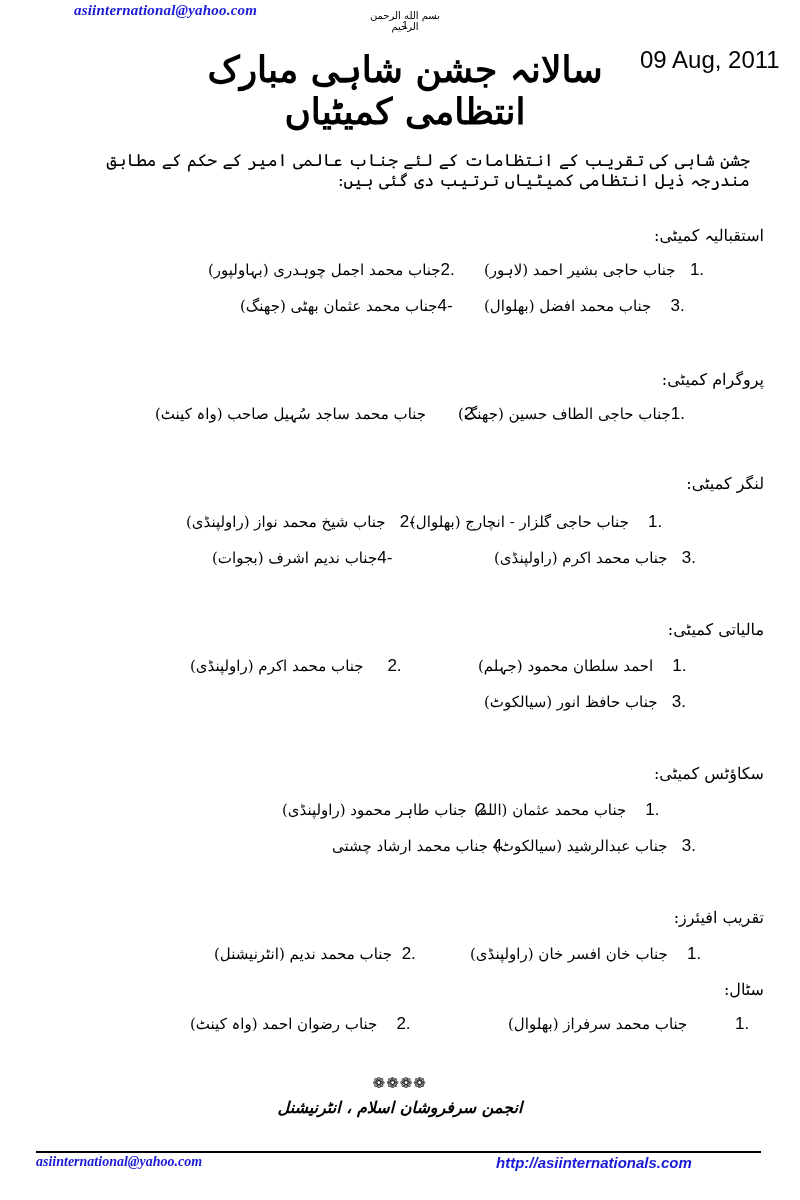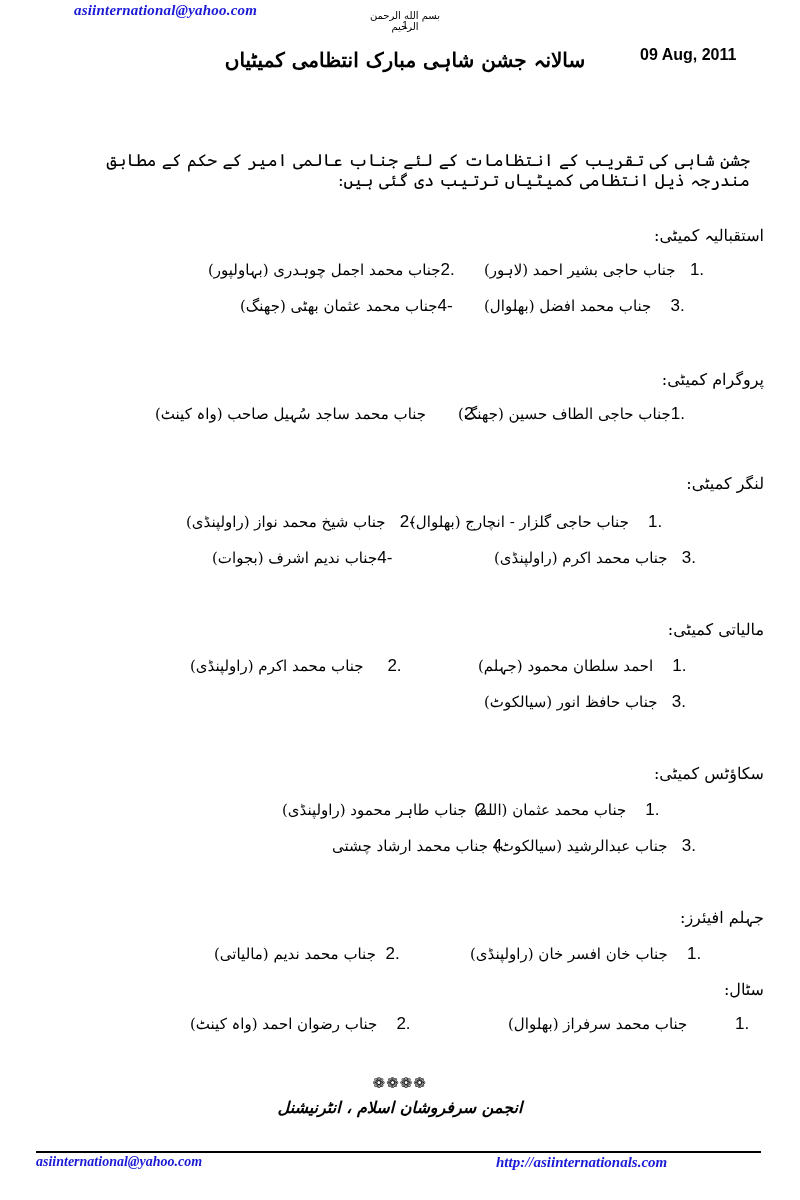--- a/index.html
+++ b/index.html
@@ -7,24 +7,24 @@
     body { position: relative; font-family: "DejaVu Sans", sans-serif; color: #000; }
 
     .abs { position: absolute; }
     .email-top {
       left: 74px; top: 2px;
       font-family: "Liberation Serif", serif; font-style: italic; font-weight: bold;
       font-size: 15px; color: #1a1ad6; letter-spacing: 0.2px;
     }
     .bismillah { left: 360px; top: 10px; width: 90px; text-align: center; font-size: 10px; direction: rtl; }
     .page-num { left: 360px; top: 20px; width: 90px; text-align: center; font-size: 10px; font-family: "Liberation Sans", sans-serif; }
-    .date { left: 640px; top: 46px; font-family: "Liberation Sans", sans-serif; font-size: 16px; font-weight: bold; }
+    .date { left: 640px; top: 46px; font-family: "Liberation Sans", sans-serif; font-size: 24px; }
     .title {
       left: 170px; top: 48px; width: 470px; text-align: center;
-      font-size: 20px; font-weight: bold; direction: rtl; font-family: "DejaVu Serif", serif;
+      font-size: 36px; font-weight: bold; direction: rtl; font-family: "DejaVu Serif", serif;
     }
     .intro {
       left: 60px; top: 150px; width: 690px; direction: rtl; text-align: right;
       font-size: 17px; font-family: "DejaVu Serif", serif;
     }
 
     .section-head {
       right: 36px; direction: rtl; text-align: left;
       font-size: 16px; font-family: "DejaVu Serif", serif;
     }
@@ -41,21 +41,21 @@
       font-weight: bold; font-size: 16px; direction: rtl; font-family: "DejaVu Sans", sans-serif; font-style: italic;
     }
     .footer-line { left: 36px; top: 1151px; width: 725px; height: 2px; background: #000; }
     .email-bottom {
       left: 36px; top: 1154px;
       font-family: "Liberation Serif", serif; font-style: italic; font-weight: bold;
       font-size: 14px; color: #1a1ad6;
     }
     .url {
       left: 496px; top: 1154px;
-      font-family: Liberation Serif, serif; font-style: italic; font-weight: bold;
+      font-family: Liberation Sans, sans-serif; font-style: italic; font-weight: bold;
       font-size: 15px; color: #1a1ad6;
     }
   </style>
 </head>
 <body>
 
 <div class="abs email-top">asiinternational@yahoo.com</div>
 <div class="abs bismillah">بسم الله الرحمن الرحیم</div>
 <div class="abs page-num">1</div>
 <div class="abs date">09 Aug, 2011</div>
@@ -83,23 +83,23 @@
 <div class="abs item" style="left:478px; top:656px"><span class="name">احمد سلطان محمود (جہلم)</span>&nbsp;&nbsp;&nbsp;&nbsp;<span class="num">1.</span></div>
 <div class="abs item" style="left:190px; top:656px"><span class="name">جناب محمد اکرم (راولپنڈی)</span>&nbsp;&nbsp;&nbsp;&nbsp;&nbsp;<span class="num">2.</span></div>
 <div class="abs item" style="left:484px; top:692px"><span class="name">جناب حافظ انور (سیالکوٹ)</span>&nbsp;&nbsp;&nbsp;<span class="num">3.</span></div>
 
 <div class="abs section-head" style="top:764px">سکاؤٹس کمیٹی:</div>
 <div class="abs item" style="left:474px; top:800px"><span class="name">جناب محمد عثمان (الله)</span>&nbsp;&nbsp;&nbsp;&nbsp;<span class="num">1.</span></div>
 <div class="abs item" style="left:282px; top:800px"><span class="name">جناب طاہر محمود (راولپنڈی)</span>&nbsp;&nbsp;<span class="num">2.</span></div>
 <div class="abs item" style="left:494px; top:836px"><span class="name">جناب عبدالرشید (سیالکوٹ)</span>&nbsp;&nbsp;&nbsp;<span class="num">3.</span></div>
 <div class="abs item" style="left:332px; top:836px"><span class="name">جناب محمد ارشاد چشتی</span>&nbsp;<span class="num">4.</span></div>
 
-<div class="abs section-head" style="top:908px">جہلم افیئرز:</div>
+<div class="abs section-head" style="top:908px">تقریب افیئرز:</div>
 <div class="abs item" style="left:470px; top:944px"><span class="name">جناب خان افسر خان (راولپنڈی)</span>&nbsp;&nbsp;&nbsp;&nbsp;<span class="num">1.</span></div>
-<div class="abs item" style="left:214px; top:944px"><span class="name">جناب محمد ندیم (مالیاتی)</span>&nbsp;&nbsp;<span class="num">2.</span></div>
+<div class="abs item" style="left:214px; top:944px"><span class="name">جناب محمد ندیم (انٹرنیشنل)</span>&nbsp;&nbsp;<span class="num">2.</span></div>
 
 <div class="abs section-head" style="top:980px">سٹال:</div>
 <div class="abs item" style="left:508px; top:1014px"><span class="name">جناب محمد سرفراز (بھلوال)</span>&nbsp;&nbsp;&nbsp;&nbsp;&nbsp;&nbsp;&nbsp;&nbsp;&nbsp;&nbsp;<span class="num">1.</span></div>
 <div class="abs item" style="left:190px; top:1014px"><span class="name">جناب رضوان احمد (واہ کینٹ)</span>&nbsp;&nbsp;&nbsp;&nbsp;<span class="num">2.</span></div>
 
 <div class="abs stars">❁❁❁❁</div>
 <div class="abs org">انجمن سرفروشان اسلام ، انٹرنیشنل</div>
 <div class="abs footer-line"></div>
 <div class="abs email-bottom">asiinternational@yahoo.com</div>
 <div class="abs url">http://asiinternationals.com</div>

